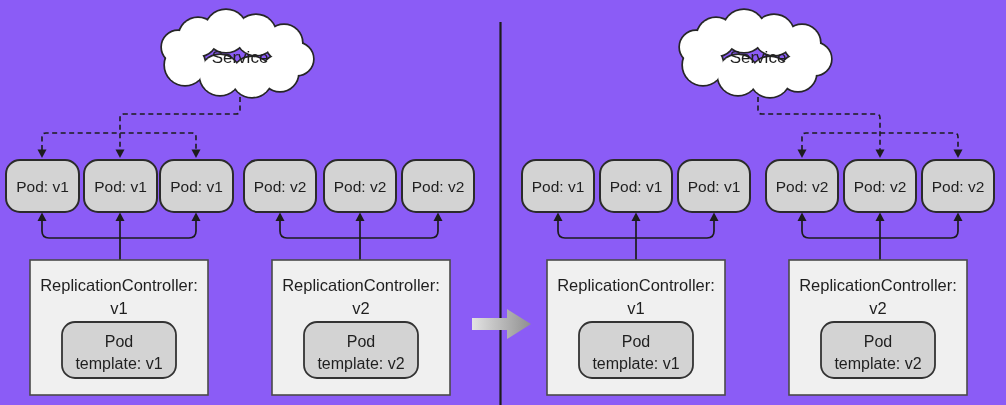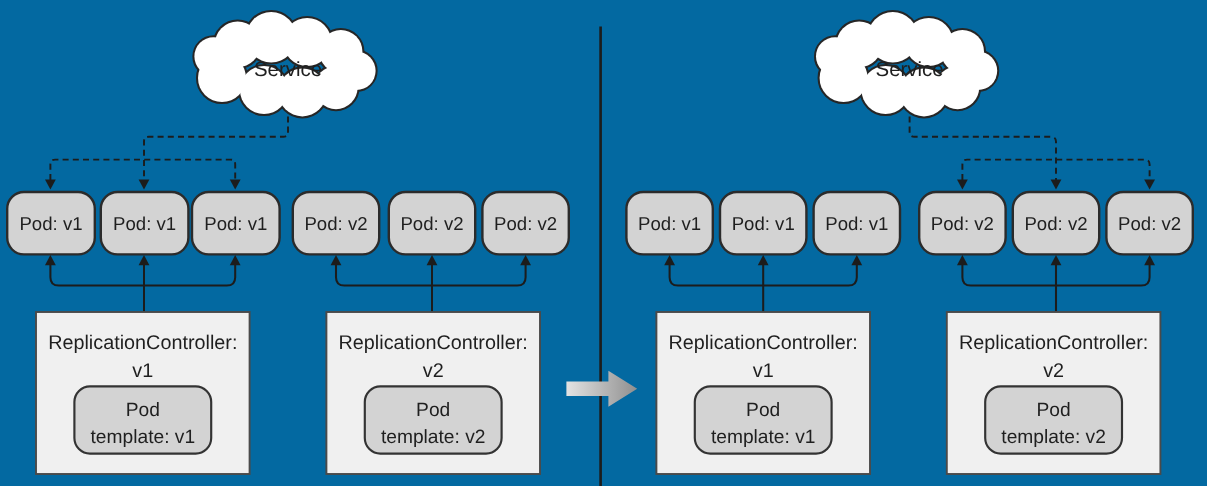--- a/index.html
+++ b/index.html
@@ -1,16 +1,16 @@
 <!DOCTYPE html>
 <html><head>
 <meta charset="utf-8">
 <style>
   html,body{margin:0;padding:0;background:#ffffff;}
-  .stage{position:relative;width:1006px;height:405px;background:#0369a1;overflow:hidden;
+  .stage{position:relative;width:1006px;height:405px;background:#8b5cf6;overflow:hidden;
          font-family:"Liberation Sans", sans-serif;}
   svg{display:block;}
   svg text{font-family:"Liberation Sans", sans-serif;fill:#1f1f1f;}
   .cloud-stroke{fill:#ffffff;stroke:#262626;stroke-width:3.4;}
   .cloud-fill{fill:#ffffff;stroke:none;}
   .pod{fill:#d3d3d3;stroke:#2b2b2b;stroke-width:2;}
   .rc-box{fill:#f0f0f0;stroke:#4a4a4a;stroke-width:1.6;}
   .tpl-box{fill:#d3d3d3;stroke:#333333;stroke-width:1.8;}
   .solid-line{fill:none;stroke:#1c1c1c;stroke-width:1.7;}
   .dashed-line{fill:none;stroke:#1c1c1c;stroke-width:1.6;stroke-dasharray:5 3.5;}

